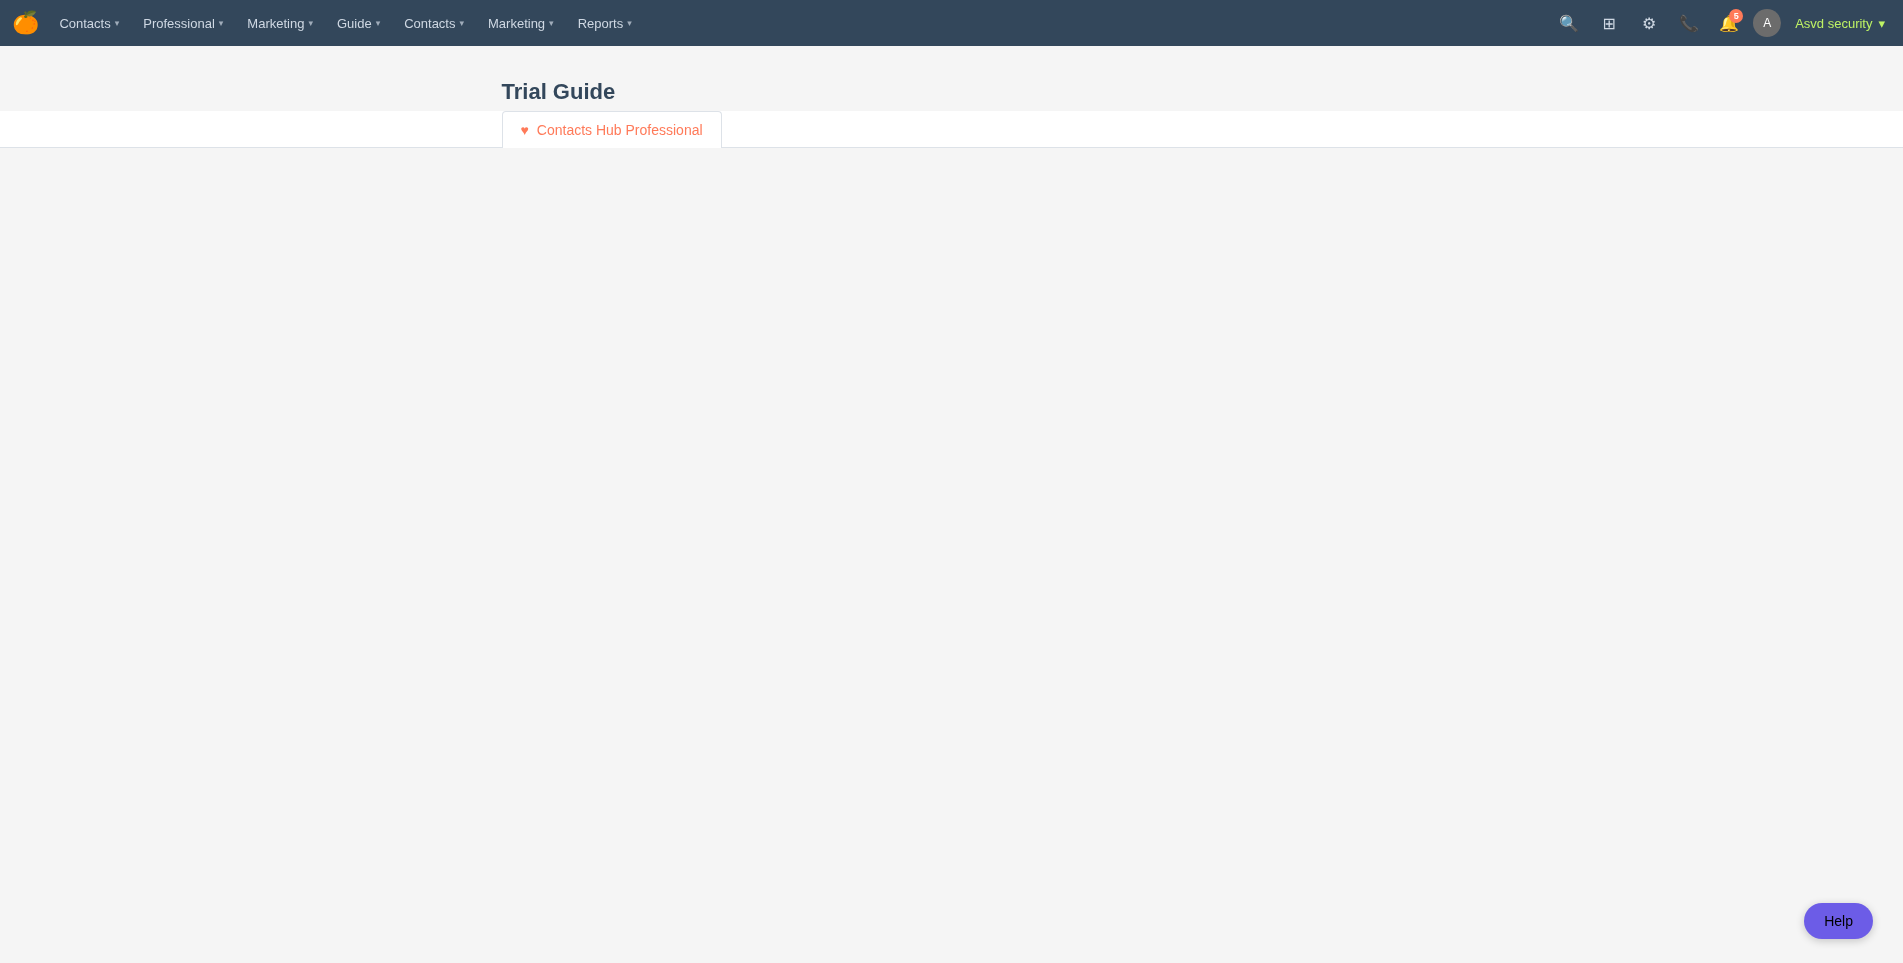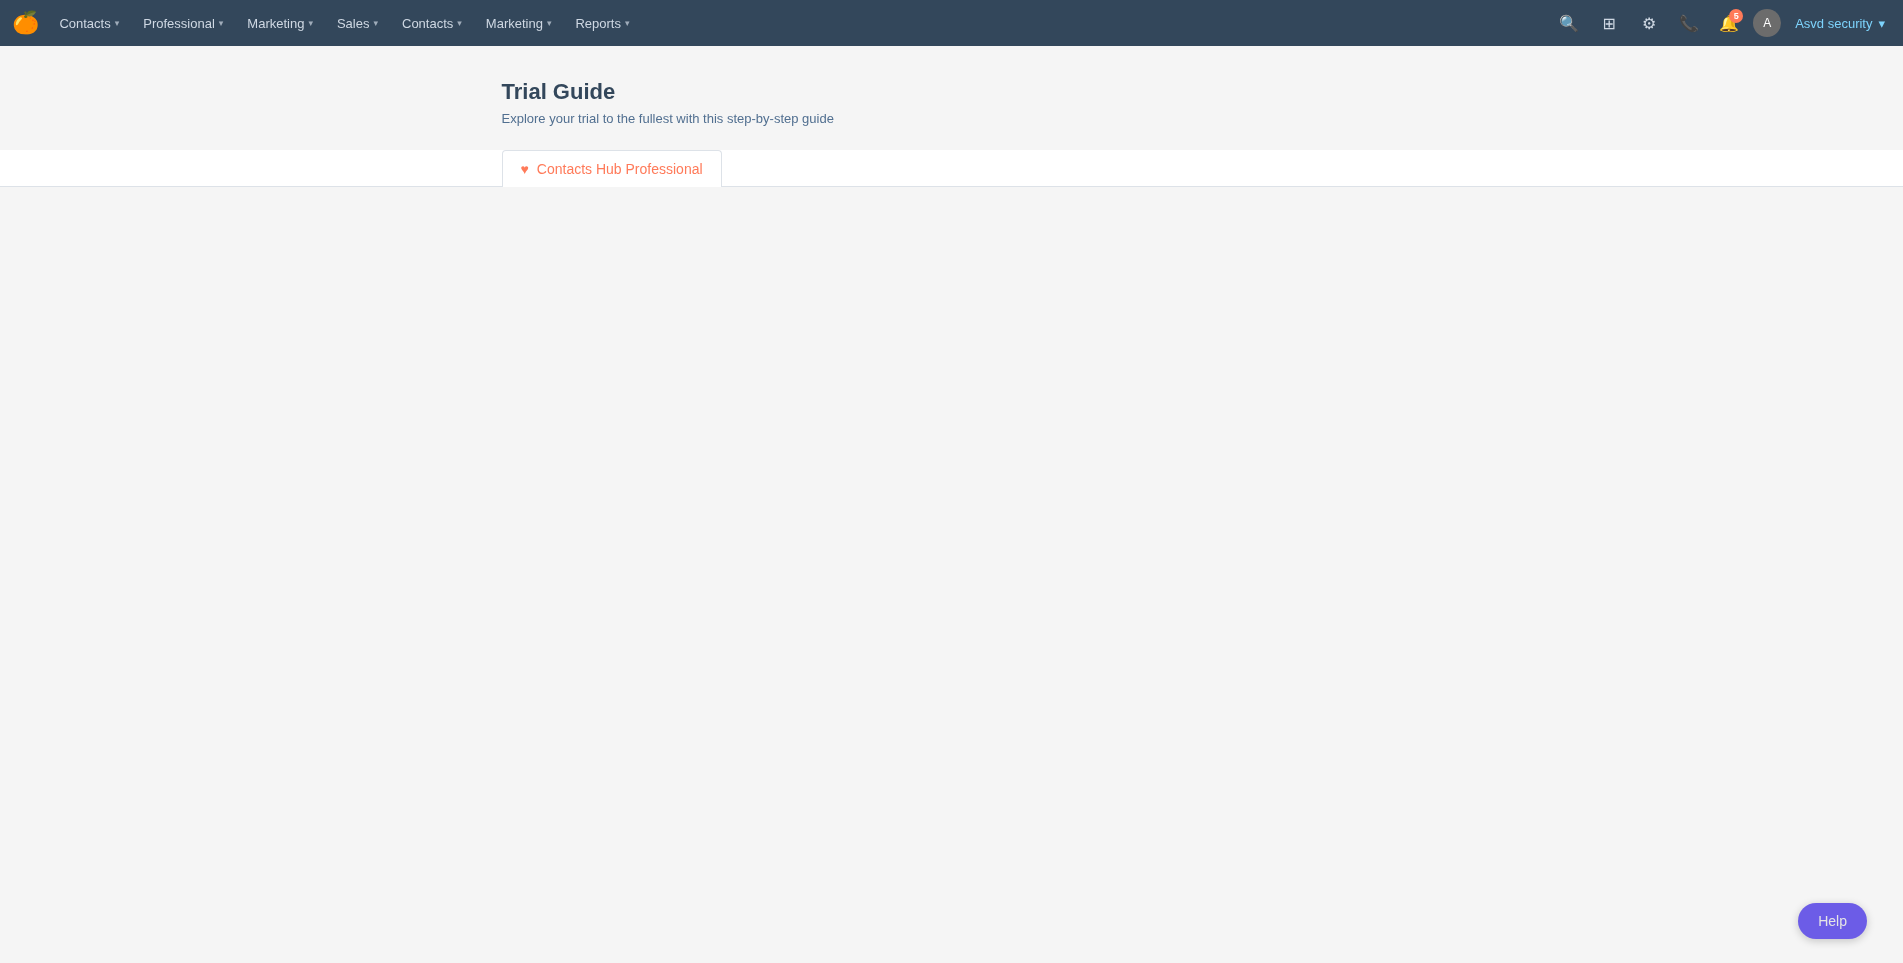--- a/index.html
+++ b/index.html
@@ -8,32 +8,32 @@
     
     .nav { background: #33475b; height: 46px; display: flex; align-items: center; padding: 0 12px; gap: 0; position: relative; z-index: 100; }
     .nav-logo { color: #ff7a59; font-size: 22px; margin-right: 8px; cursor: pointer; }
     .nav-item { color: #cfd8e3; font-size: 13px; padding: 0 12px; height: 34px; display: flex; align-items: center; gap: 4px; cursor: pointer; white-space: nowrap; justify-content: space-between; }
     .nav-chevron { font-size: 9px; opacity: 0.7; }
     .nav-right { margin-left: auto; display: flex; align-items: center; gap: 8px; }
     .nav-icon-btn { color: #cfd8e3; font-size: 16px; width: 32px; height: 32px; display: flex; align-items: center; justify-content: center; cursor: pointer; border-radius: 4px; }
     .nav-notif { position: relative; }
     .notif-badge { position: absolute; top: 2px; right: 2px; background: #ff7a59; color: white; font-size: 9px; border-radius: 50%; width: 14px; height: 14px; display: flex; align-items: center; justify-content: center; font-weight: bold; }
     .nav-avatar { width: 28px; height: 28px; border-radius: 50%; background: #6c6c6c; display: flex; align-items: center; justify-content: center; color: white; font-size: 12px; }
-    .nav-user { color: #7dd3fc; font-size: 13px; display: flex; align-items: center; gap: 6px; cursor: pointer; padding: 0 6px; }
+    .nav-user { color: #bef264; font-size: 13px; display: flex; align-items: center; gap: 6px; cursor: pointer; padding: 0 6px; }
 
     
     .page { padding: 33px 32px; background: #f5f5f5; min-height: calc(100vh - 46px); }
     .page-title { font-size: 22px; font-weight: 700; color: #33475b; margin-bottom: 6px; }
     .page-subtitle { font-size: 13px; color: #516f90; margin-bottom: 24px; }
     .tab { padding: 10px 18px; font-size: 14px; cursor: pointer; border: 1px solid transparent; border-bottom: none; margin-bottom: -1px; color: #516f90; border-radius: 4px 4px 0 0; display: flex; align-items: center; gap: 8px; }
     .tab.active { background: white; border-color: #dde2e8; color: #ff7a59; font-weight: 500; }
     .tab-heart { color: #ff7a59; font-size: 14px; }
 
     
-    .help-btn { position: fixed; bottom: 24px; right: 36px; background: #6c5ce7; color: #e5e5e5; border-radius: 50px; padding: 10px 20px; font-size: 14px; font-weight: 500; cursor: pointer; box-shadow: 0 2px 8px rgba(0,0,0,0.2); z-index: 1000; }
+    .help-btn { position: fixed; bottom: 24px; right: 30px; background: #6c5ce7; color: #000000; border-radius: 50px; padding: 10px 20px; font-size: 14px; font-weight: 500; cursor: pointer; box-shadow: 0 2px 8px rgba(0,0,0,0.2); z-index: 1000; }
 
     .container { max-width: 900px; margin: 0 auto; }
     .tab-section { background: white; padding: 0 32px; border-bottom: 1px solid #dde2e8; }
   </style>
 </head>
 <body>
 
 <nav class="nav">
   <span class="nav-logo">🍊</span>
   <div class="nav-item">
@@ -42,21 +42,21 @@
   </div>
   <div class="nav-item">
     <span>Professional</span>
     <span class="nav-chevron">▾</span>
   </div>
   <div class="nav-item">
     <span>Marketing</span>
     <span class="nav-chevron">▾</span>
   </div>
   <div class="nav-item">
-    <span>Sales</span>
+    <span>Guide</span>
     <span class="nav-chevron">▾</span>
   </div>
   <div class="nav-item">
     <span>Contacts</span>
     <span class="nav-chevron">▾</span>
   </div>
   <div class="nav-item">
     <span>Marketing</span>
     <span class="nav-chevron">▾</span>
   </div>
@@ -77,21 +77,20 @@
     <div class="nav-user">
       <span>Asvd security</span>
       <span>▾</span>
     </div>
   </div>
 </nav>
 
 <div class="page">
   <div class="container">
     <h1 class="page-title">Trial Guide</h1>
-    <p class="page-subtitle">Explore your trial to the fullest with this step-by-step guide</p>
   </div>
 
   <div class="tab-section" style="background:white; padding: 0 32px; border-bottom:1px solid #dde2e8; margin: 0 -32px;">
     <div class="container" style="display:flex;">
       <div class="tab active">
         <span class="tab-heart">♥</span>
         <span>Contacts Hub Professional</span>
       </div>
     </div>
   </div>

